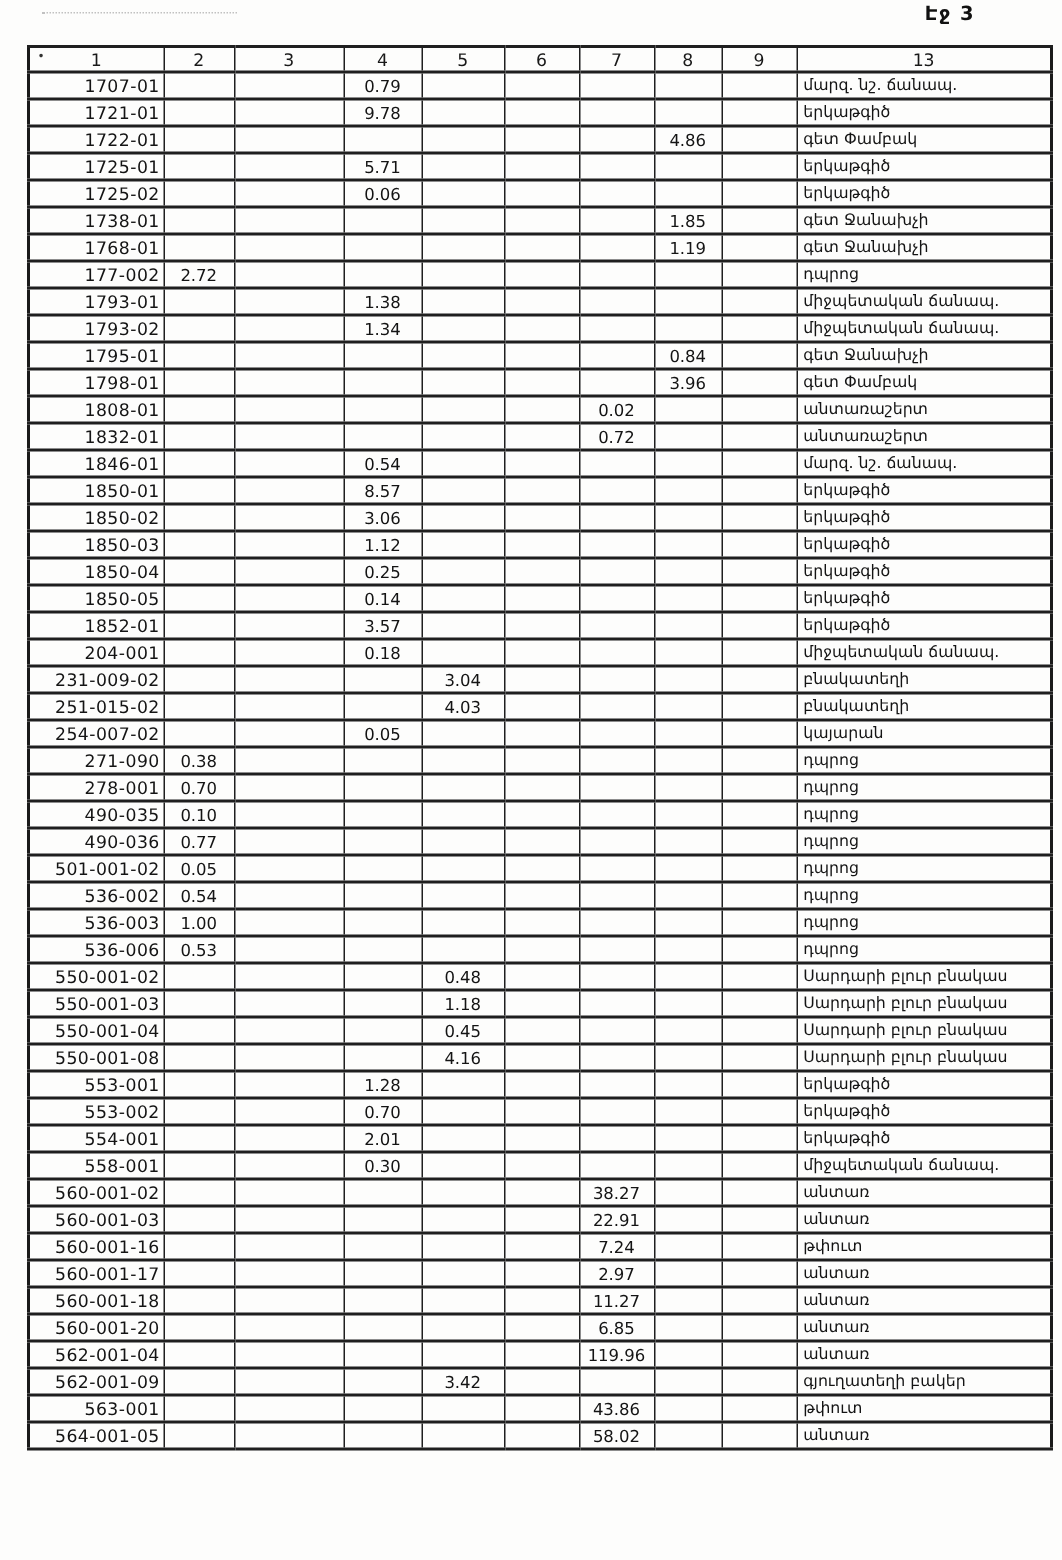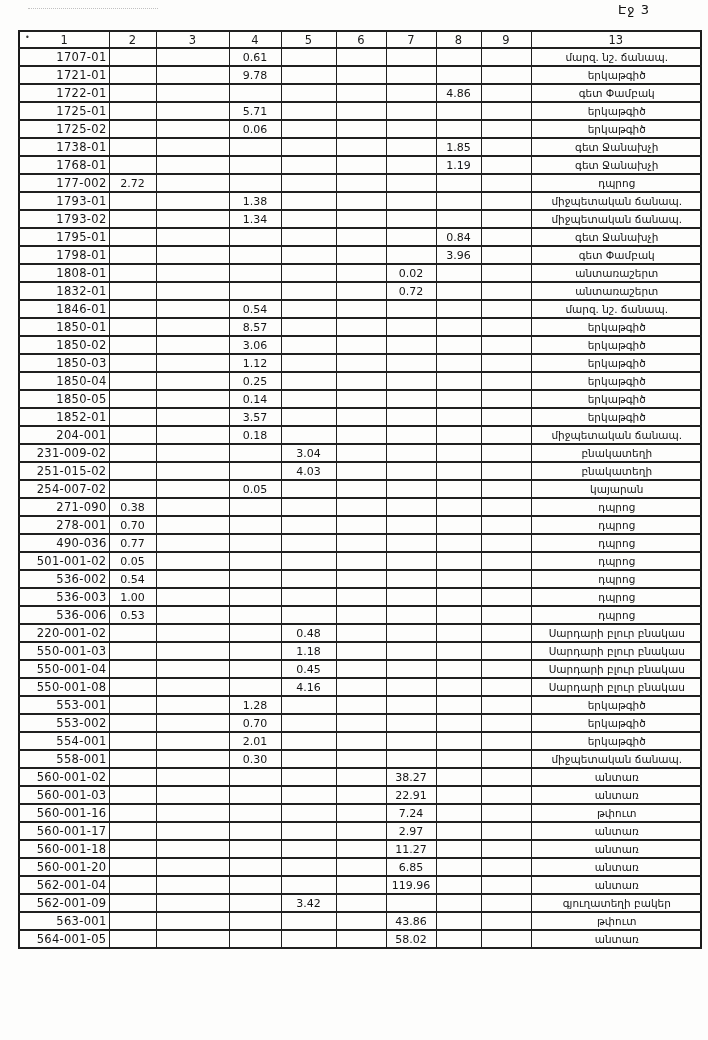--- a/index.html
+++ b/index.html
@@ -8,21 +8,21 @@
     background: #fdfdfc;
     font-family: "DejaVu Sans", "Liberation Sans", sans-serif;
     color: #141414;
     overflow: hidden;
     position: relative;
   }
   .page-label {
     position: absolute;
     top: 2px; right: 58px;
     font-size: 13px;
-    font-weight: normal;
+    font-weight: bold;
     letter-spacing: 1px;
     color: #111;
   }
   .scan-artifact {
     position: absolute;
     top: 8px; left: 28px;
     width: 130px; height: 1px;
     border-top: 1px dotted #9a9a9a;
     opacity: .6;
   }
@@ -69,21 +69,21 @@
     color: #333;
   }
   .sheet td.col-c1 {
     text-align: right;
     padding-left: 5px;
     font-size: 11.5px;
     letter-spacing: .3px;
   }
   .sheet td.num { text-align: center; font-size: 11px; }
   .sheet td.col-c10 {
-    text-align: center;
+    text-align: left;
     padding-left: 4px;
     font-size: 10.5px;
   }
 </style>
 </head>
 <body>
 
 <div class="scan-artifact"></div>
 
 <div class="page-label">Էջ 3</div>
@@ -113,21 +113,21 @@
         <th>8</th>
         <th>9</th>
         <th>13</th>
       </tr>
   </thead>
   <tbody id="table-body">
       <tr>
         <td class="col-c1">1707-01</td>
         <td class="col-c2 num"></td>
         <td class="col-c3 num"></td>
-        <td class="col-c4 num">0.61</td>
+        <td class="col-c4 num">0.79</td>
         <td class="col-c5 num"></td>
         <td class="col-c6 num"></td>
         <td class="col-c7 num"></td>
         <td class="col-c8 num"></td>
         <td class="col-c9 num"></td>
         <td class="col-c10">մարզ. նշ. ճանապ.</td>
       </tr>
       <tr>
         <td class="col-c1">1721-01</td>
         <td class="col-c2 num"></td>
@@ -434,20 +434,32 @@
         <td class="col-c3 num"></td>
         <td class="col-c4 num"></td>
         <td class="col-c5 num"></td>
         <td class="col-c6 num"></td>
         <td class="col-c7 num"></td>
         <td class="col-c8 num"></td>
         <td class="col-c9 num"></td>
         <td class="col-c10">դպրոց</td>
       </tr>
       <tr>
+        <td class="col-c1">490-035</td>
+        <td class="col-c2 num">0.10</td>
+        <td class="col-c3 num"></td>
+        <td class="col-c4 num"></td>
+        <td class="col-c5 num"></td>
+        <td class="col-c6 num"></td>
+        <td class="col-c7 num"></td>
+        <td class="col-c8 num"></td>
+        <td class="col-c9 num"></td>
+        <td class="col-c10">դպրոց</td>
+      </tr>
+      <tr>
         <td class="col-c1">490-036</td>
         <td class="col-c2 num">0.77</td>
         <td class="col-c3 num"></td>
         <td class="col-c4 num"></td>
         <td class="col-c5 num"></td>
         <td class="col-c6 num"></td>
         <td class="col-c7 num"></td>
         <td class="col-c8 num"></td>
         <td class="col-c9 num"></td>
         <td class="col-c10">դպրոց</td>
@@ -494,21 +506,21 @@
         <td class="col-c3 num"></td>
         <td class="col-c4 num"></td>
         <td class="col-c5 num"></td>
         <td class="col-c6 num"></td>
         <td class="col-c7 num"></td>
         <td class="col-c8 num"></td>
         <td class="col-c9 num"></td>
         <td class="col-c10">դպրոց</td>
       </tr>
       <tr>
-        <td class="col-c1">220-001-02</td>
+        <td class="col-c1">550-001-02</td>
         <td class="col-c2 num"></td>
         <td class="col-c3 num"></td>
         <td class="col-c4 num"></td>
         <td class="col-c5 num">0.48</td>
         <td class="col-c6 num"></td>
         <td class="col-c7 num"></td>
         <td class="col-c8 num"></td>
         <td class="col-c9 num"></td>
         <td class="col-c10">Սարդարի բլուր բնակաս</td>
       </tr>

